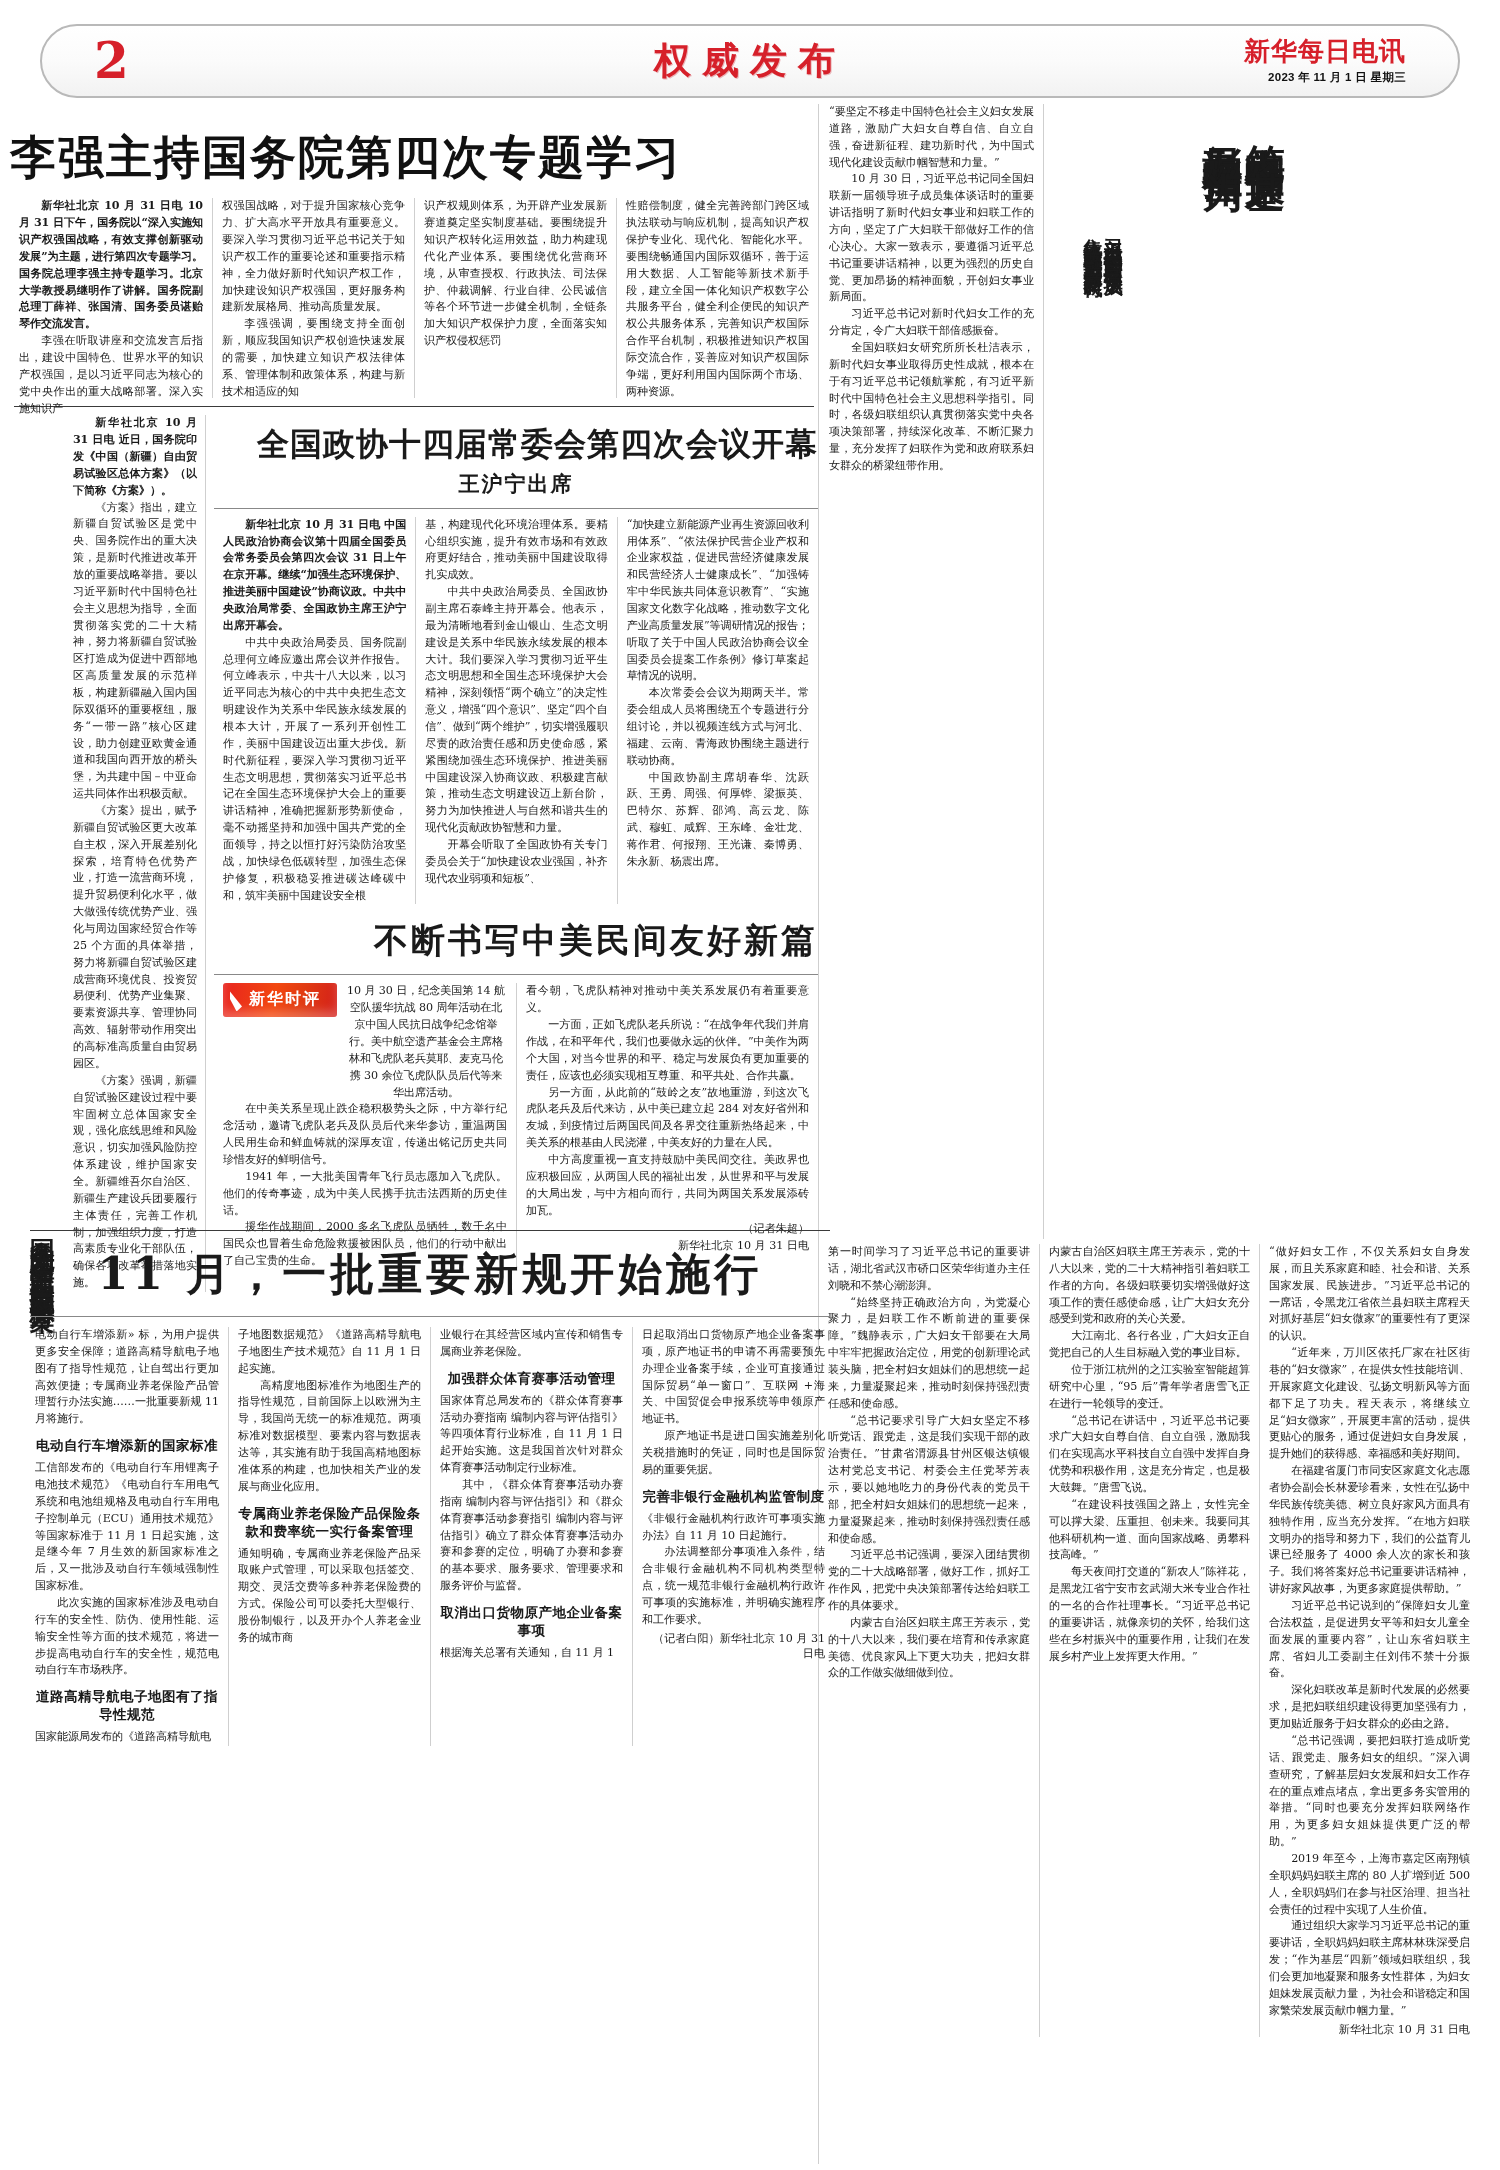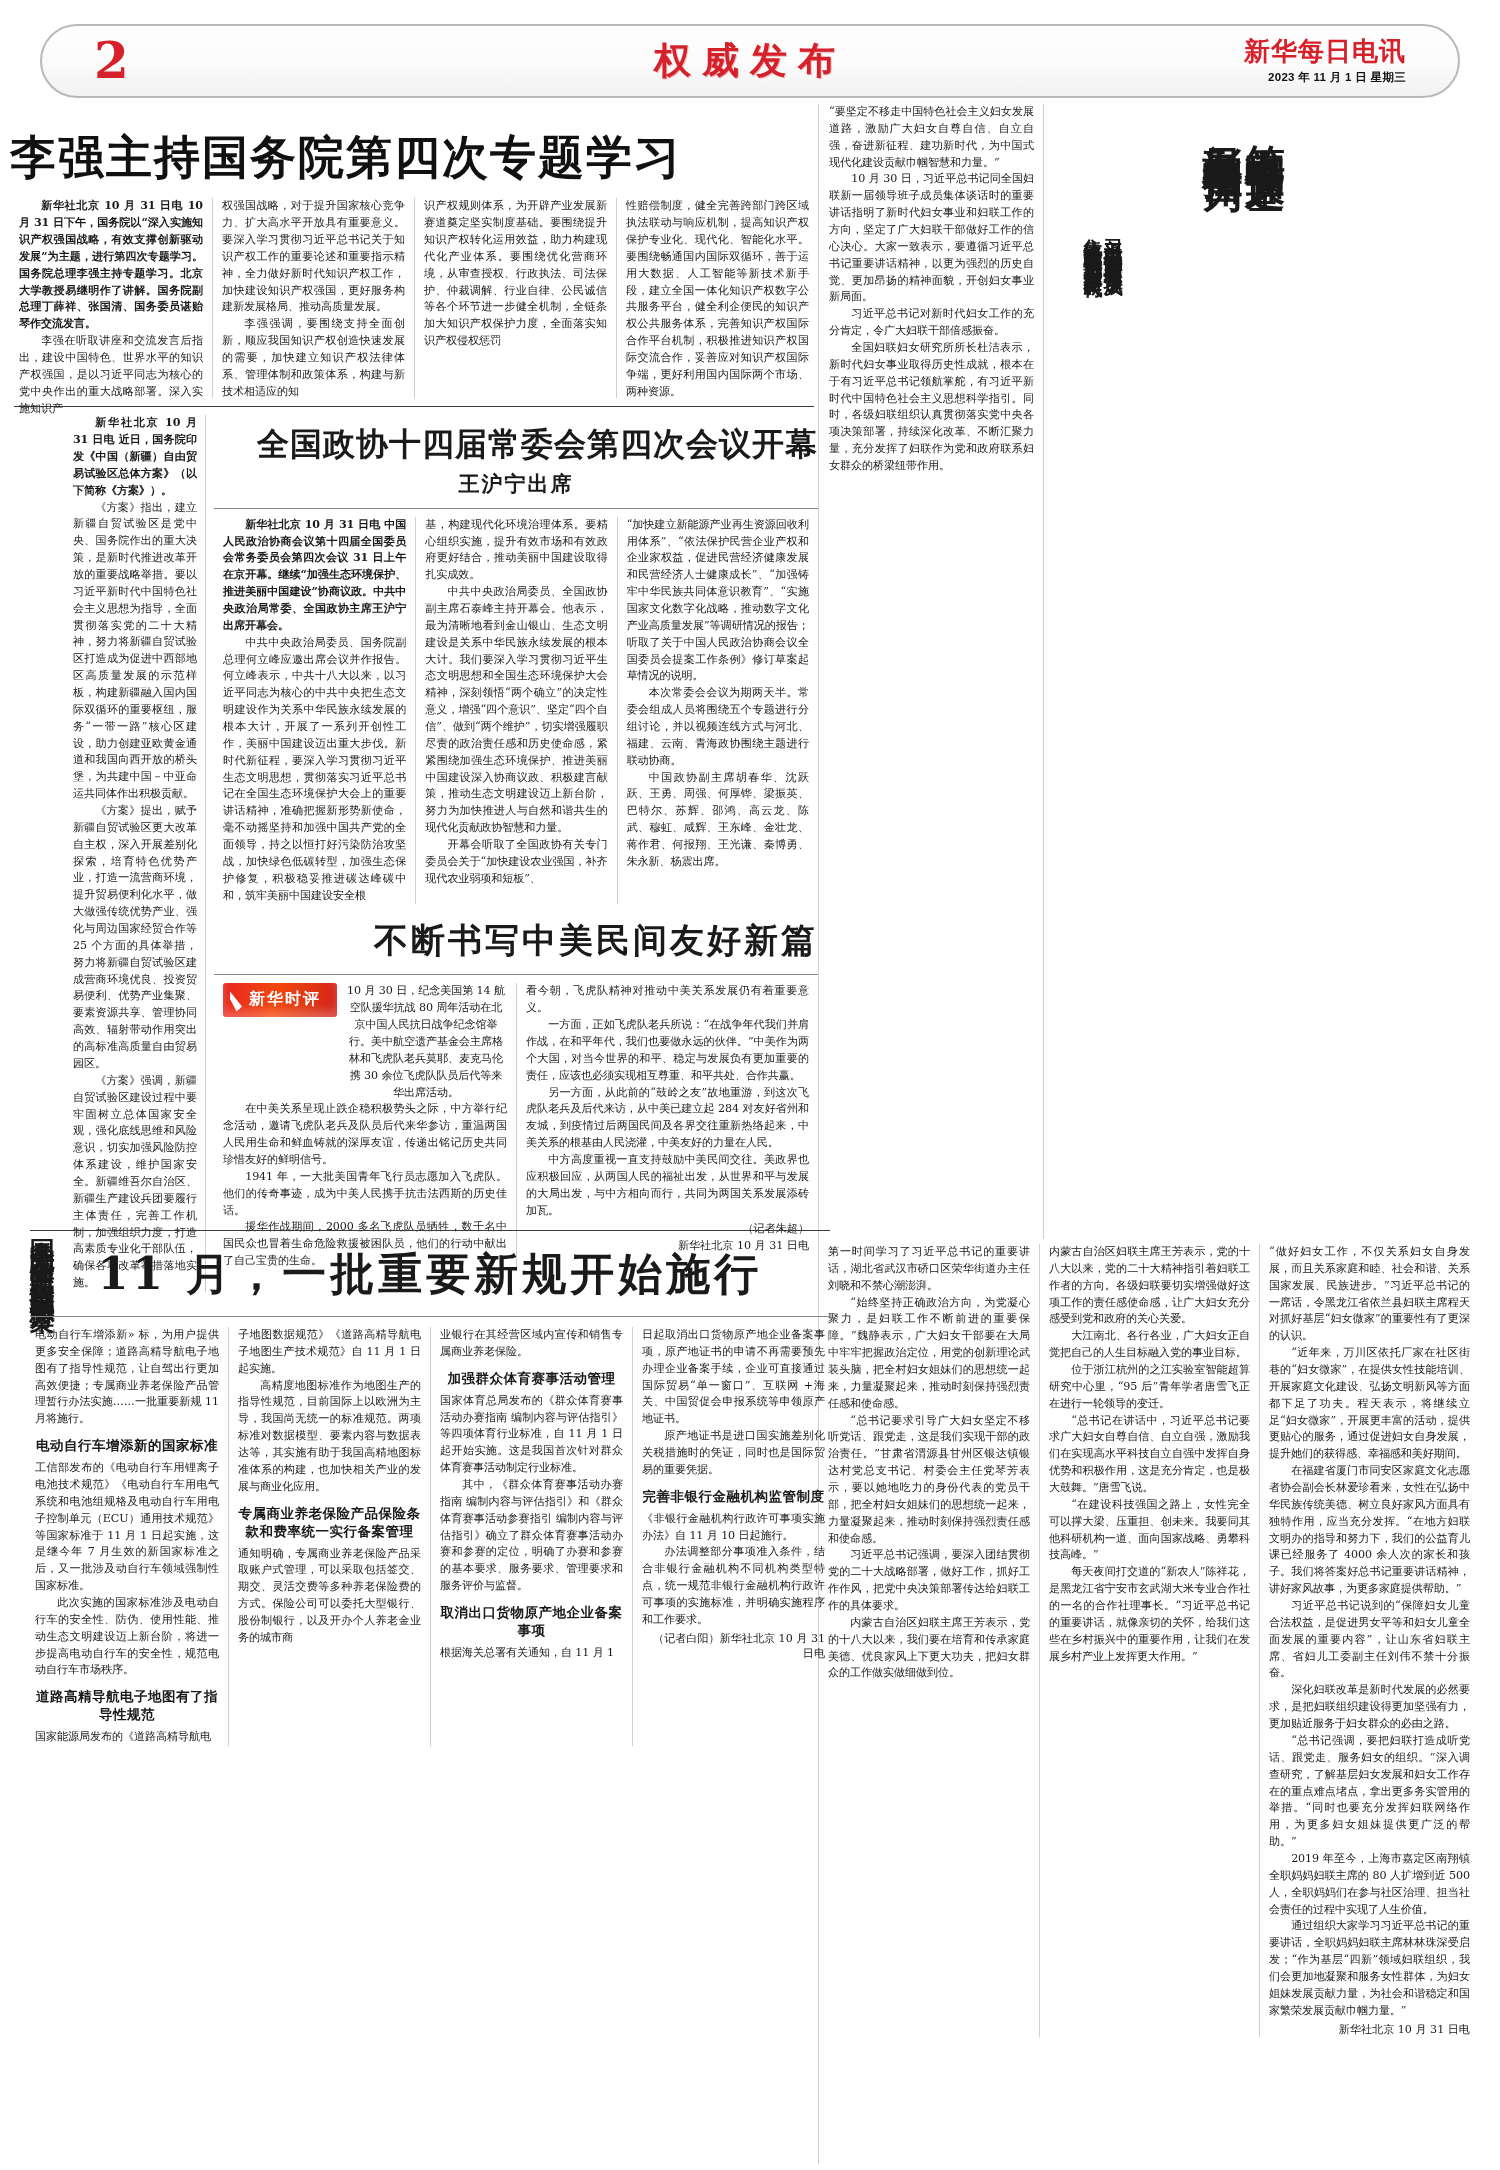--- a/index.html
+++ b/index.html
@@ -308,21 +308,21 @@
   <div style="position:absolute; left:26px; top:1230px; width:808px;">
     <div class="rule" style="margin:0 4px 0 4px;"></div>
     <div class="h-bottom">11 月，一批重要新规开始施行</div>
     <div class="rule-thin" style="margin:0 4px 10px 4px;"></div>
 
     <div class="colset">
       <div class="col" style="width:25%;">
         <p class="noind">电动自行车增添新» 标，为用户提供更多安全保障；道路高精导航电子地图有了指导性规范，让自驾出行更加高效便捷；专属商业养老保险产品管理暂行办法实施……一批重要新规 11 月将施行。</p>
         <div class="sub-head">电动自行车增添新的国家标准</div>
         <p class="noind">工信部发布的《电动自行车用锂离子电池技术规范》《电动自行车用电气系统和电池组规格及电动自行车用电子控制单元（ECU）通用技术规范》等国家标准于 11 月 1 日起实施，这是继今年 7 月生效的新国家标准之后，又一批涉及动自行车领域强制性国家标准。</p>
-        <p>此次实施的国家标准涉及电动自行车的安全性、防伪、使用性能、推动生态文明建设迈上新台阶，将进一步提高电动自行车的安全性，规范电动自行车市场秩序。</p>
+        <p>此次实施的国家标准涉及电动自行车的安全性、防伪、使用性能、运输安全性等方面的技术规范，将进一步提高电动自行车的安全性，规范电动自行车市场秩序。</p>
         <div class="sub-head">道路高精导航电子地图有了指导性规范</div>
         <p class="noind">国家能源局发布的《道路高精导航电</p>
       </div>
       <div class="col" style="width:25%;">
         <p class="noind">子地图数据规范》《道路高精导航电子地图生产技术规范》自 11 月 1 日起实施。</p>
         <p>高精度地图标准作为地图生产的指导性规范，目前国际上以欧洲为主导，我国尚无统一的标准规范。两项标准对数据模型、要素内容与数据表达等，其实施有助于我国高精地图标准体系的构建，也加快相关产业的发展与商业化应用。</p>
         <div class="sub-head">专属商业养老保险产品保险条款和费率统一实行备案管理</div>
         <p class="noind">通知明确，专属商业养老保险产品采取账户式管理，可以采取包括签交、期交、灵活交费等多种养老保险费的方式。保险公司可以委托大型银行、股份制银行，以及开办个人养老金业务的城市商</p>
       </div>
       <div class="col" style="width:25%;">

